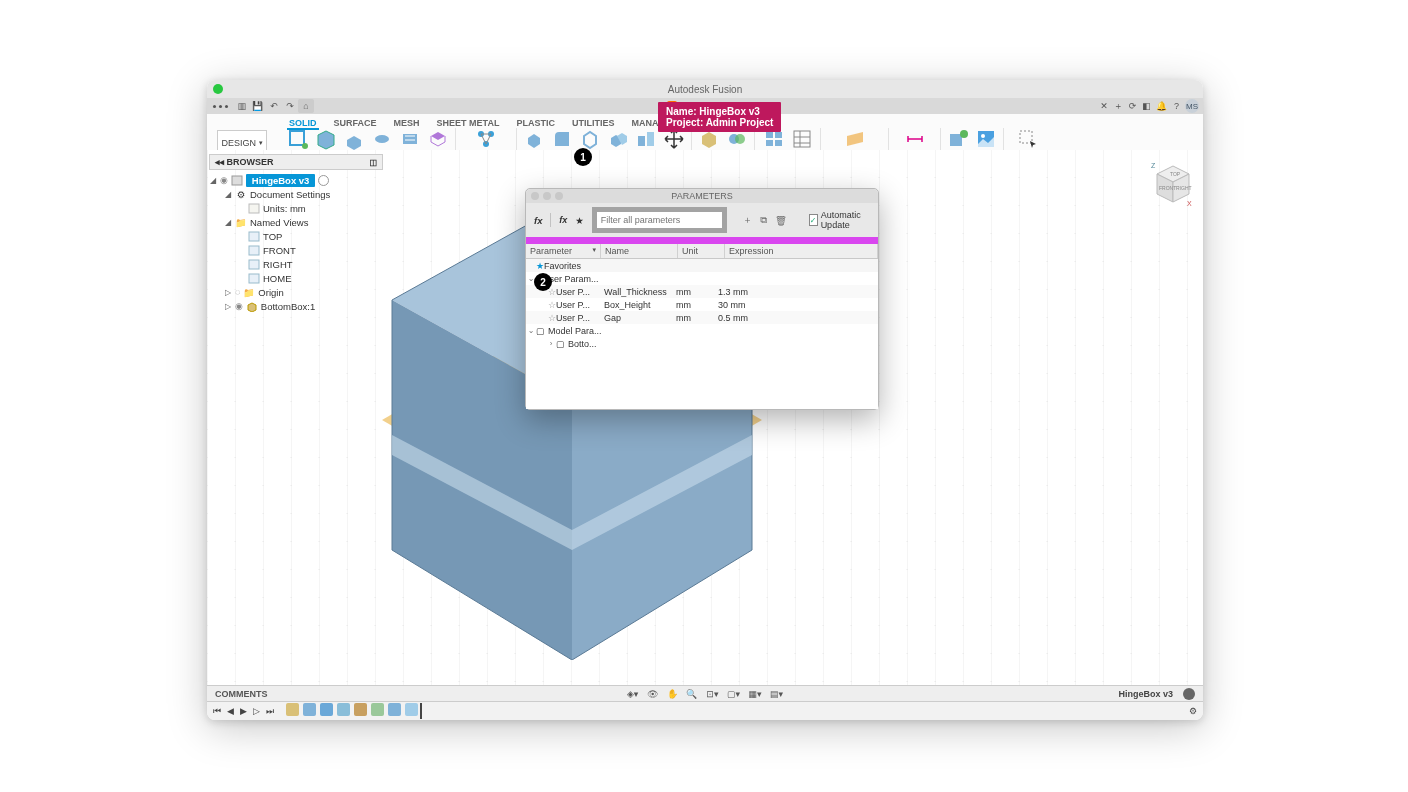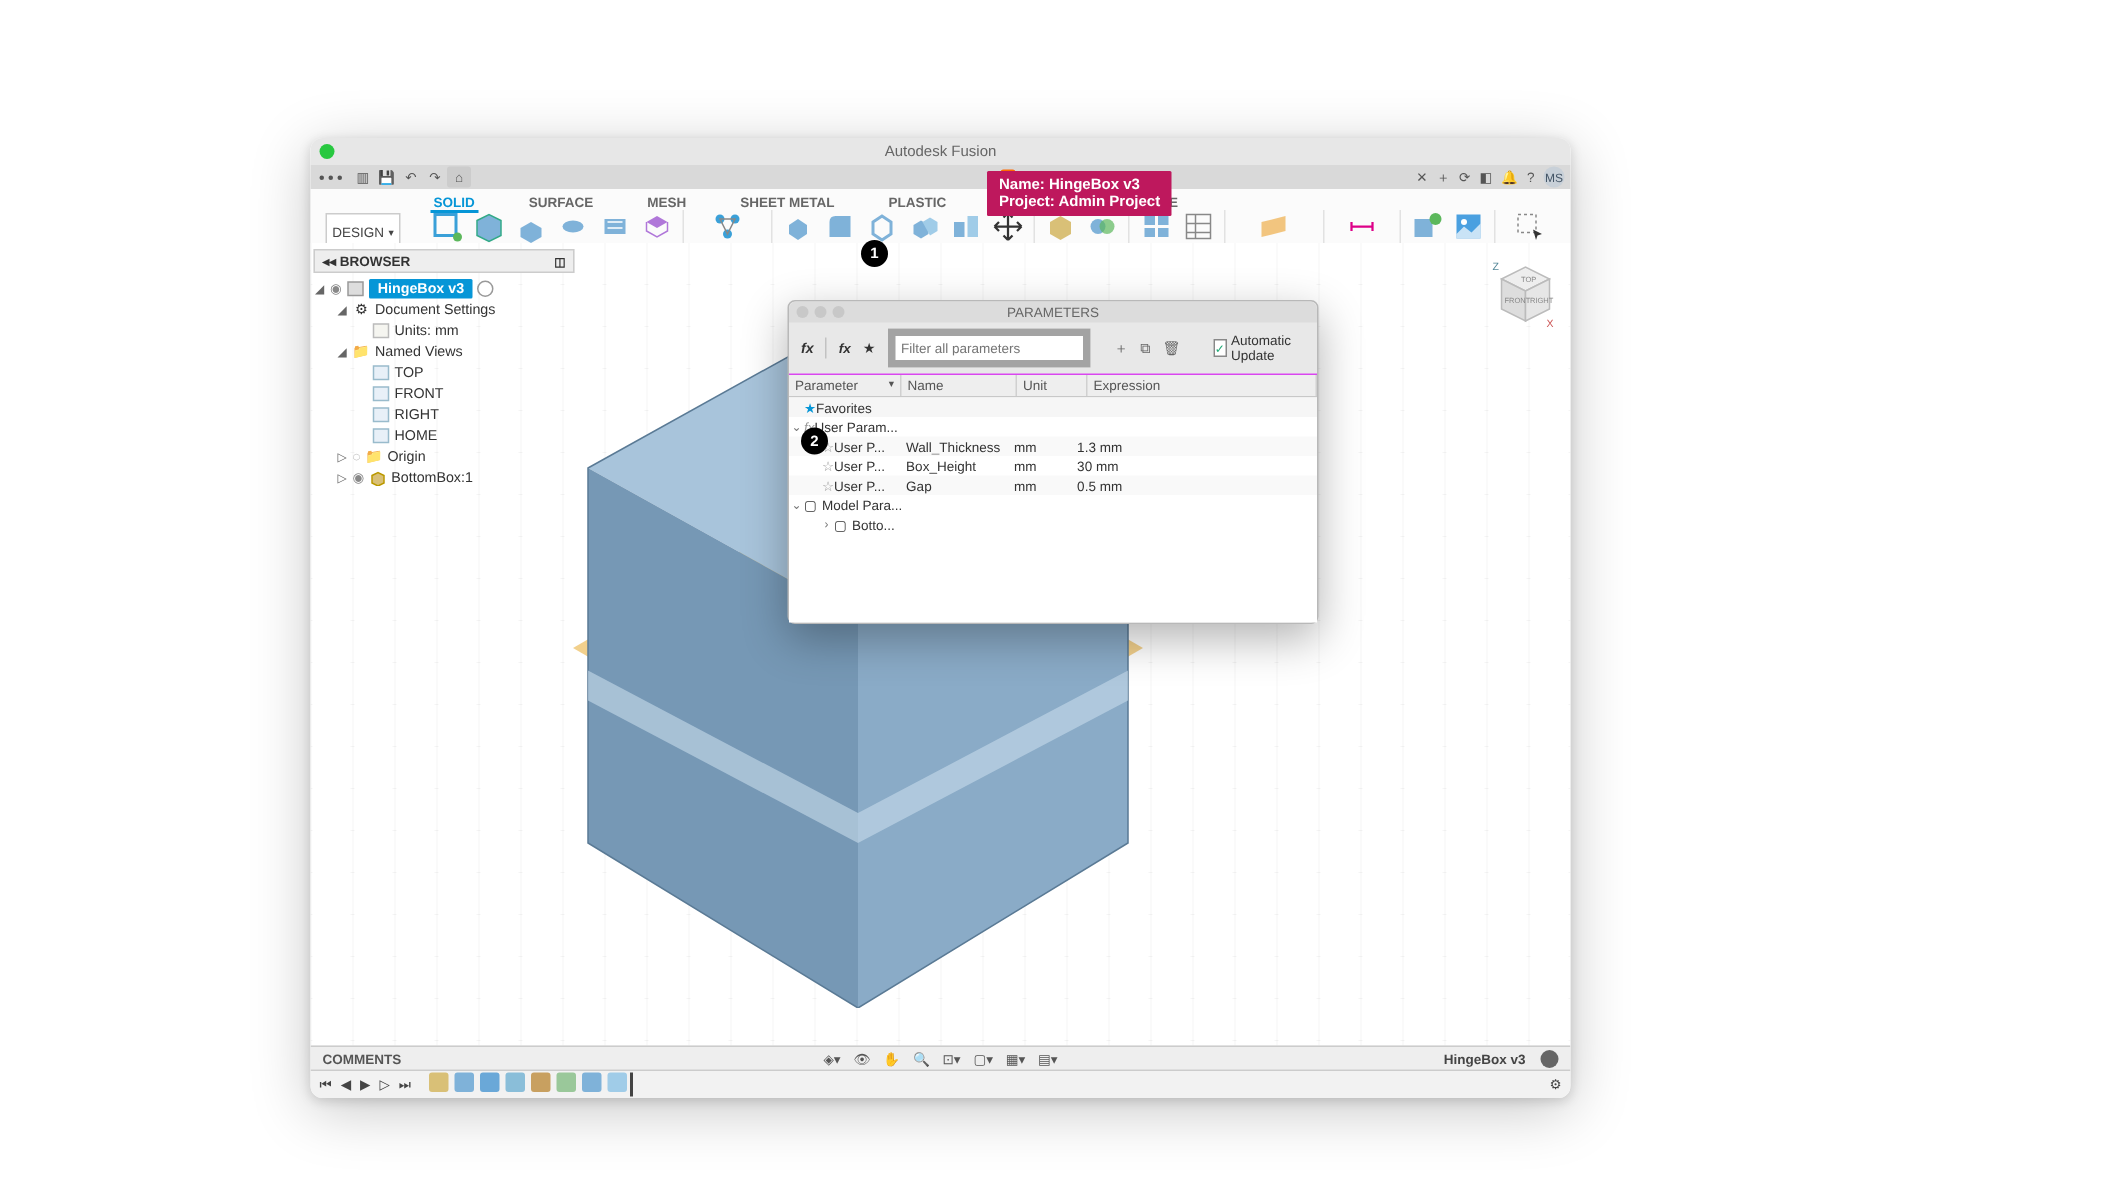--- a/index.html
+++ b/index.html
@@ -1,32 +1,32 @@
 <!DOCTYPE html>
 <html><head>
 <meta charset="utf-8">
 <style>
   html,body{margin:0;padding:0;width:1408px;height:792px;background:#fff;font-family:-apple-system,"Segoe UI",Arial,sans-serif;font-size:11px;color:#333;overflow:hidden}
-  .app{position:absolute;left:207px;top:92px;width:840px;height:640px;background:#fff;border-radius:8px;box-shadow:0 8px 40px rgba(0,0,0,.22),0 2px 8px rgba(0,0,0,.15);overflow:hidden}
+  .app{position:absolute;left:207px;top:80px;width:996px;height:640px;background:#fff;border-radius:8px;box-shadow:0 8px 40px rgba(0,0,0,.22),0 2px 8px rgba(0,0,0,.15);overflow:hidden}
   .titlebar{height:18px;background:#e7e7e7;display:flex;align-items:center;justify-content:center;position:relative;font-size:10px;color:#666}
   .titlebar .dot{position:absolute;left:6px;top:4px;width:10px;height:10px;border-radius:50%;background:#28c840}
   .tabbar{height:16px;background:#d9d9d9;display:flex;align-items:center;font-size:9px;position:relative}
   .tabbar .dots{display:flex;gap:3px;padding:0 6px}
   .tabbar .dots span{width:3px;height:3px;background:#555;border-radius:50%}
   .tabbar .tb-icn{width:16px;height:14px;display:flex;align-items:center;justify-content:center;color:#555}
   .tabbar .doc-tab{position:absolute;left:460px;display:flex;align-items:center;gap:3px}
   .tabbar .doc-tab .f360{width:10px;height:10px;border-radius:2px;background:#ff6a00}
   .tabbar .right{position:absolute;right:4px;display:flex;gap:6px;align-items:center;color:#555}
   .tabbar .right span{cursor:pointer}
   .tabbar .avatar{width:14px;height:14px;border-radius:50%;background:#c8d0d8;font-size:8px;display:flex;align-items:center;justify-content:center;color:#456}
 
   .ribbon{height:54px;background:#fbfbfb;border-bottom:1px solid #ccc;position:relative}
   .workspace{position:absolute;left:10px;top:16px;width:48px;height:24px;border:1px solid #ccc;background:#fff;display:flex;align-items:center;justify-content:center;font-size:9px;color:#444}
   .workspace::after{content:"▾";font-size:7px;margin-left:3px}
-  .rtabs{display:flex;gap:32px;font-size:9px;font-weight:600;color:#666;padding:2px 0 0 80px}
+  .rtabs{display:flex;gap:13px;font-size:9px;font-weight:600;color:#666;padding:2px 0 0 80px}
   .rtabs div{padding:2px 2px 0 2px}
   .rtabs .act{color:#0696d7;border-bottom:2px solid #0696d7}
   .groups{position:absolute;top:14px;left:74px;right:4px;display:flex;align-items:flex-start}
   .grp{display:flex;flex-direction:column;align-items:center;padding:0 6px;border-right:1px solid #e2e2e2;height:40px}
   .grp-icons{display:flex;gap:6px;align-items:center}
   .grp-label{font-size:8px;color:#666;margin-top:2px}
   .grp-label::after{content:" ▾";font-size:6px}
   .ticn{width:22px;height:22px;border-radius:3px;display:flex;align-items:center;justify-content:center}
   svg{display:block}
 
@@ -76,21 +76,21 @@
   .dlg-title .tl{position:absolute;left:5px;display:flex;gap:4px}
   .dlg-title .tl span{width:8px;height:8px;border-radius:50%;background:#c8c8c8}
   .dlg-tb{display:flex;align-items:center;padding:4px 8px;gap:8px}
   .dlg-tb .fx{font-style:italic;font-weight:600}
   .dlg-tb .sep{width:1px;height:14px;background:#c2c2c2}
   .dlg-tb input{flex:0 0 92px;height:16px;font-size:9px;border:5px solid #a3a3a3;padding:0 4px;background:#fff}
   .dlg-tb .spacer{flex:1}
   .dlg-tb .act{cursor:pointer;color:#666}
   .dlg-tb .auto{display:flex;align-items:center;gap:3px;font-size:9px}
   .dlg-tb .chk{width:10px;height:10px;border:1px solid #888;background:#fff;display:flex;align-items:center;justify-content:center;font-size:8px;color:#2a7}
-  .dlg-head{display:flex;background:#eee;border-top:1px solid #d946ef;border-bottom:1px solid #c8c8c8;font-size:9px;color:#555}
+  .dlg-head{display:flex;background:#eee;border-top:7px solid #d946ef;border-bottom:1px solid #c8c8c8;font-size:9px;color:#555}
   .dlg-head div{padding:2px 4px;border-right:1px solid #d0d0d0}
   .c-p{width:66px}.c-n{width:68px}.c-u{width:38px}.c-e{flex:1}
   .dlg-body{background:#fff;min-height:150px}
   .drow{display:flex;align-items:center;height:13px;font-size:9px}
   .drow .tw{width:10px;text-align:center;color:#777;font-size:8px}
   .drow .c-p{display:flex;align-items:center;gap:3px;overflow:hidden;white-space:nowrap}
   .drow .c-n,.drow .c-u,.drow .c-e{padding-left:4px;overflow:hidden;white-space:nowrap;text-overflow:ellipsis}
   .drow.fav{background:#f6f6f6}
   .drow .star{color:#999;font-size:9px}
   .drow .star.fill{color:#0696d7}

